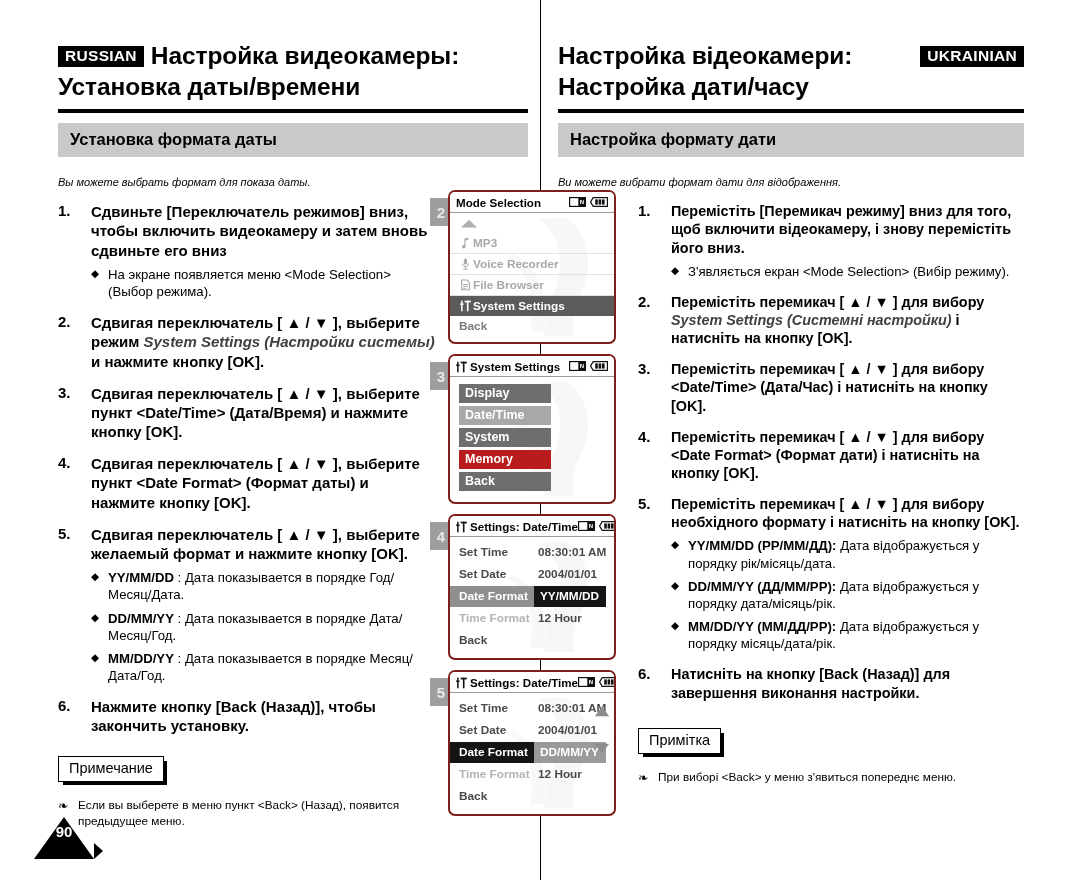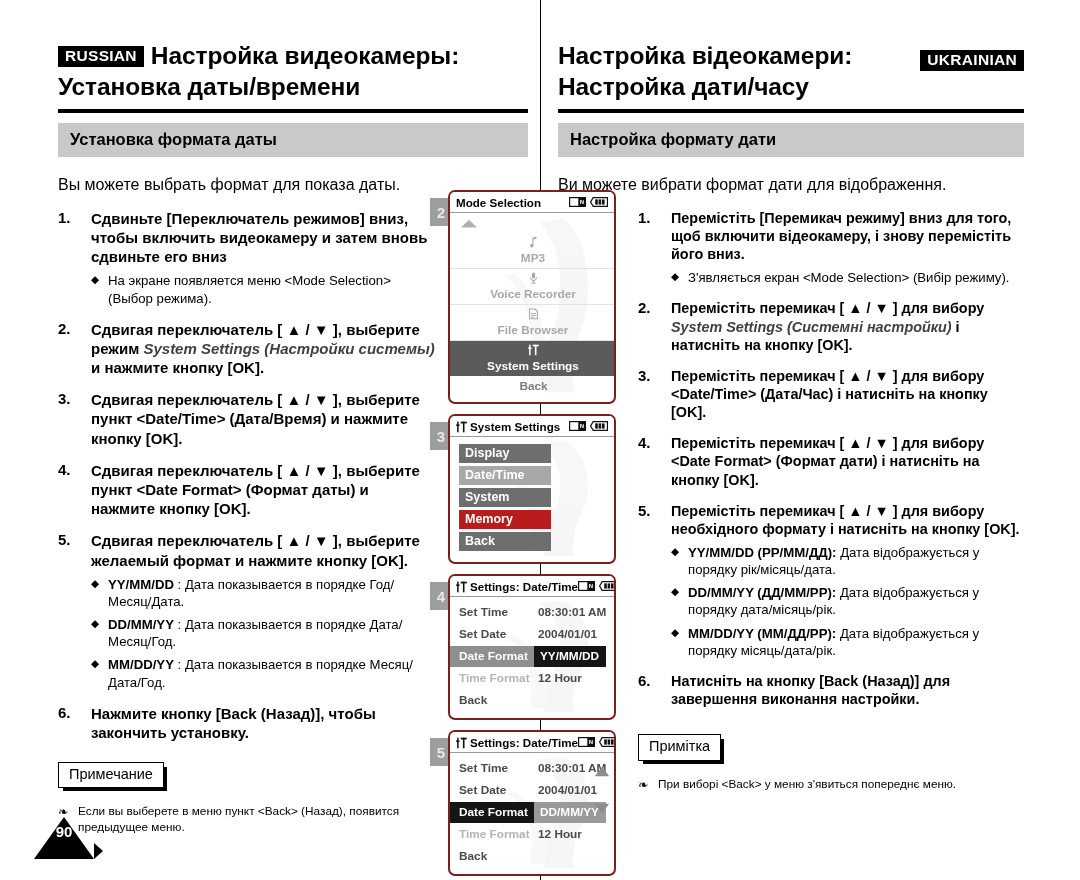--- a/index.html
+++ b/index.html
@@ -39,33 +39,33 @@
     letter-spacing:0.3px;
     padding:2px 7px 3px 7px;
     line-height:1;
     vertical-align:middle;
   }
   .hdr-title {
     font-size:24.5px; font-weight:bold; line-height:1.18;
     letter-spacing:-0.1px;
   }
   .hdr-ru .hdr-row1 { display:flex; align-items:center; gap:7px; }
-  .hdr-uk .hdr-row1 { display:flex; align-items:flex-end; justify-content:space-between;gap:34px; }
+  .hdr-uk .hdr-row1 { display:flex; align-items:center; justify-content:space-between;gap:34px; }
   .hdr-rule { height:4px; background:#000; margin-top:7px; }
 
   
   .band {
     background:#c9c9c9;
     font-size:16.5px; font-weight:bold;
     padding:7px 12px 8px 12px;
     margin-top:10px;
   }
 
   .intro {
-    font-size:16px; margin-top:13px; line-height:1.3;
+    font-size:11px; margin-top:13px; line-height:1.3;font-style:italic;
   }
 
   
   ol.steps { list-style:none; margin:0; padding:0; }
   .step { display:flex; margin-top:13px; }
   .step-num {
     width:33px; flex:0 0 33px;
     font-size:15px; font-weight:bold;
   }
   .step-body { flex:1; font-size:15px; font-weight:bold; line-height:1.28; }
@@ -152,21 +152,20 @@
   .lcd-body { position:relative; padding:0 0 6px 0; min-height:112px; }
 
   
   .up-caret { text-align:left; padding:1px 0 1px 10px; }
   .row1 {
     display:flex; align-items:center;
     font-size:11.8px; font-weight:bold;
     padding:3px 6px 3px 8px;
     border-bottom:1px solid #e2e2e2;
     position:relative;
-    flex-direction:column;
   }
   .row1 .r-ico { width:15px; flex:0 0 15px; display:inline-flex; justify-content:center; }
   .row1.dim { color:#a8a8a8; }
   .row1.sel { background:#5b5b5b; color:#fff; border-bottom:none; }
   .row1.plain { color:#7d7d7d; border-bottom:none; padding-left:9px; }
 
   
   .btn-list { padding:7px 0 2px 0; position:relative; }
   .btn-item {
     width:92px; margin:0 0 3px 9px;

